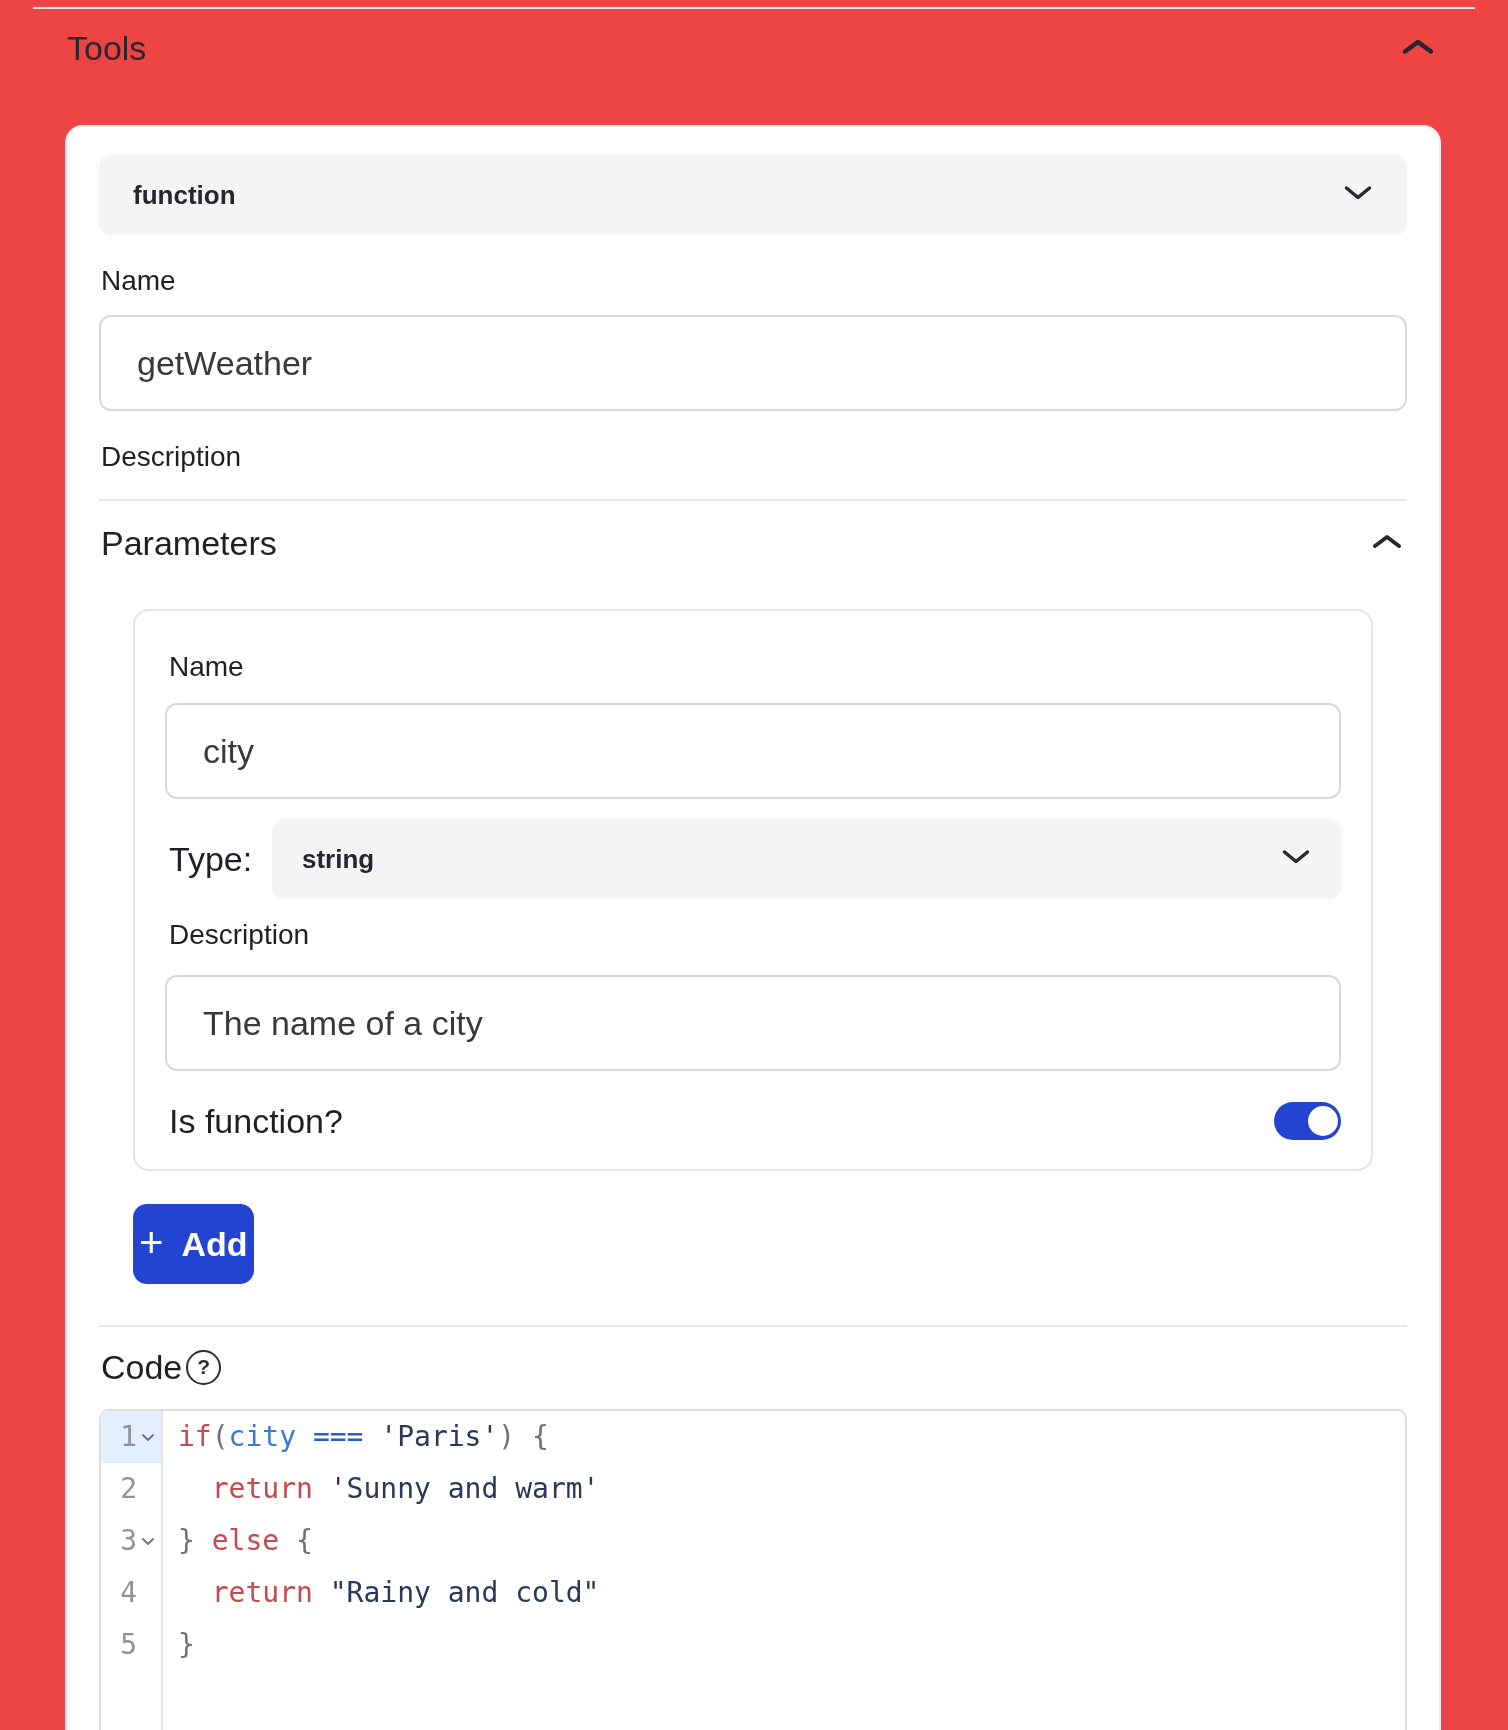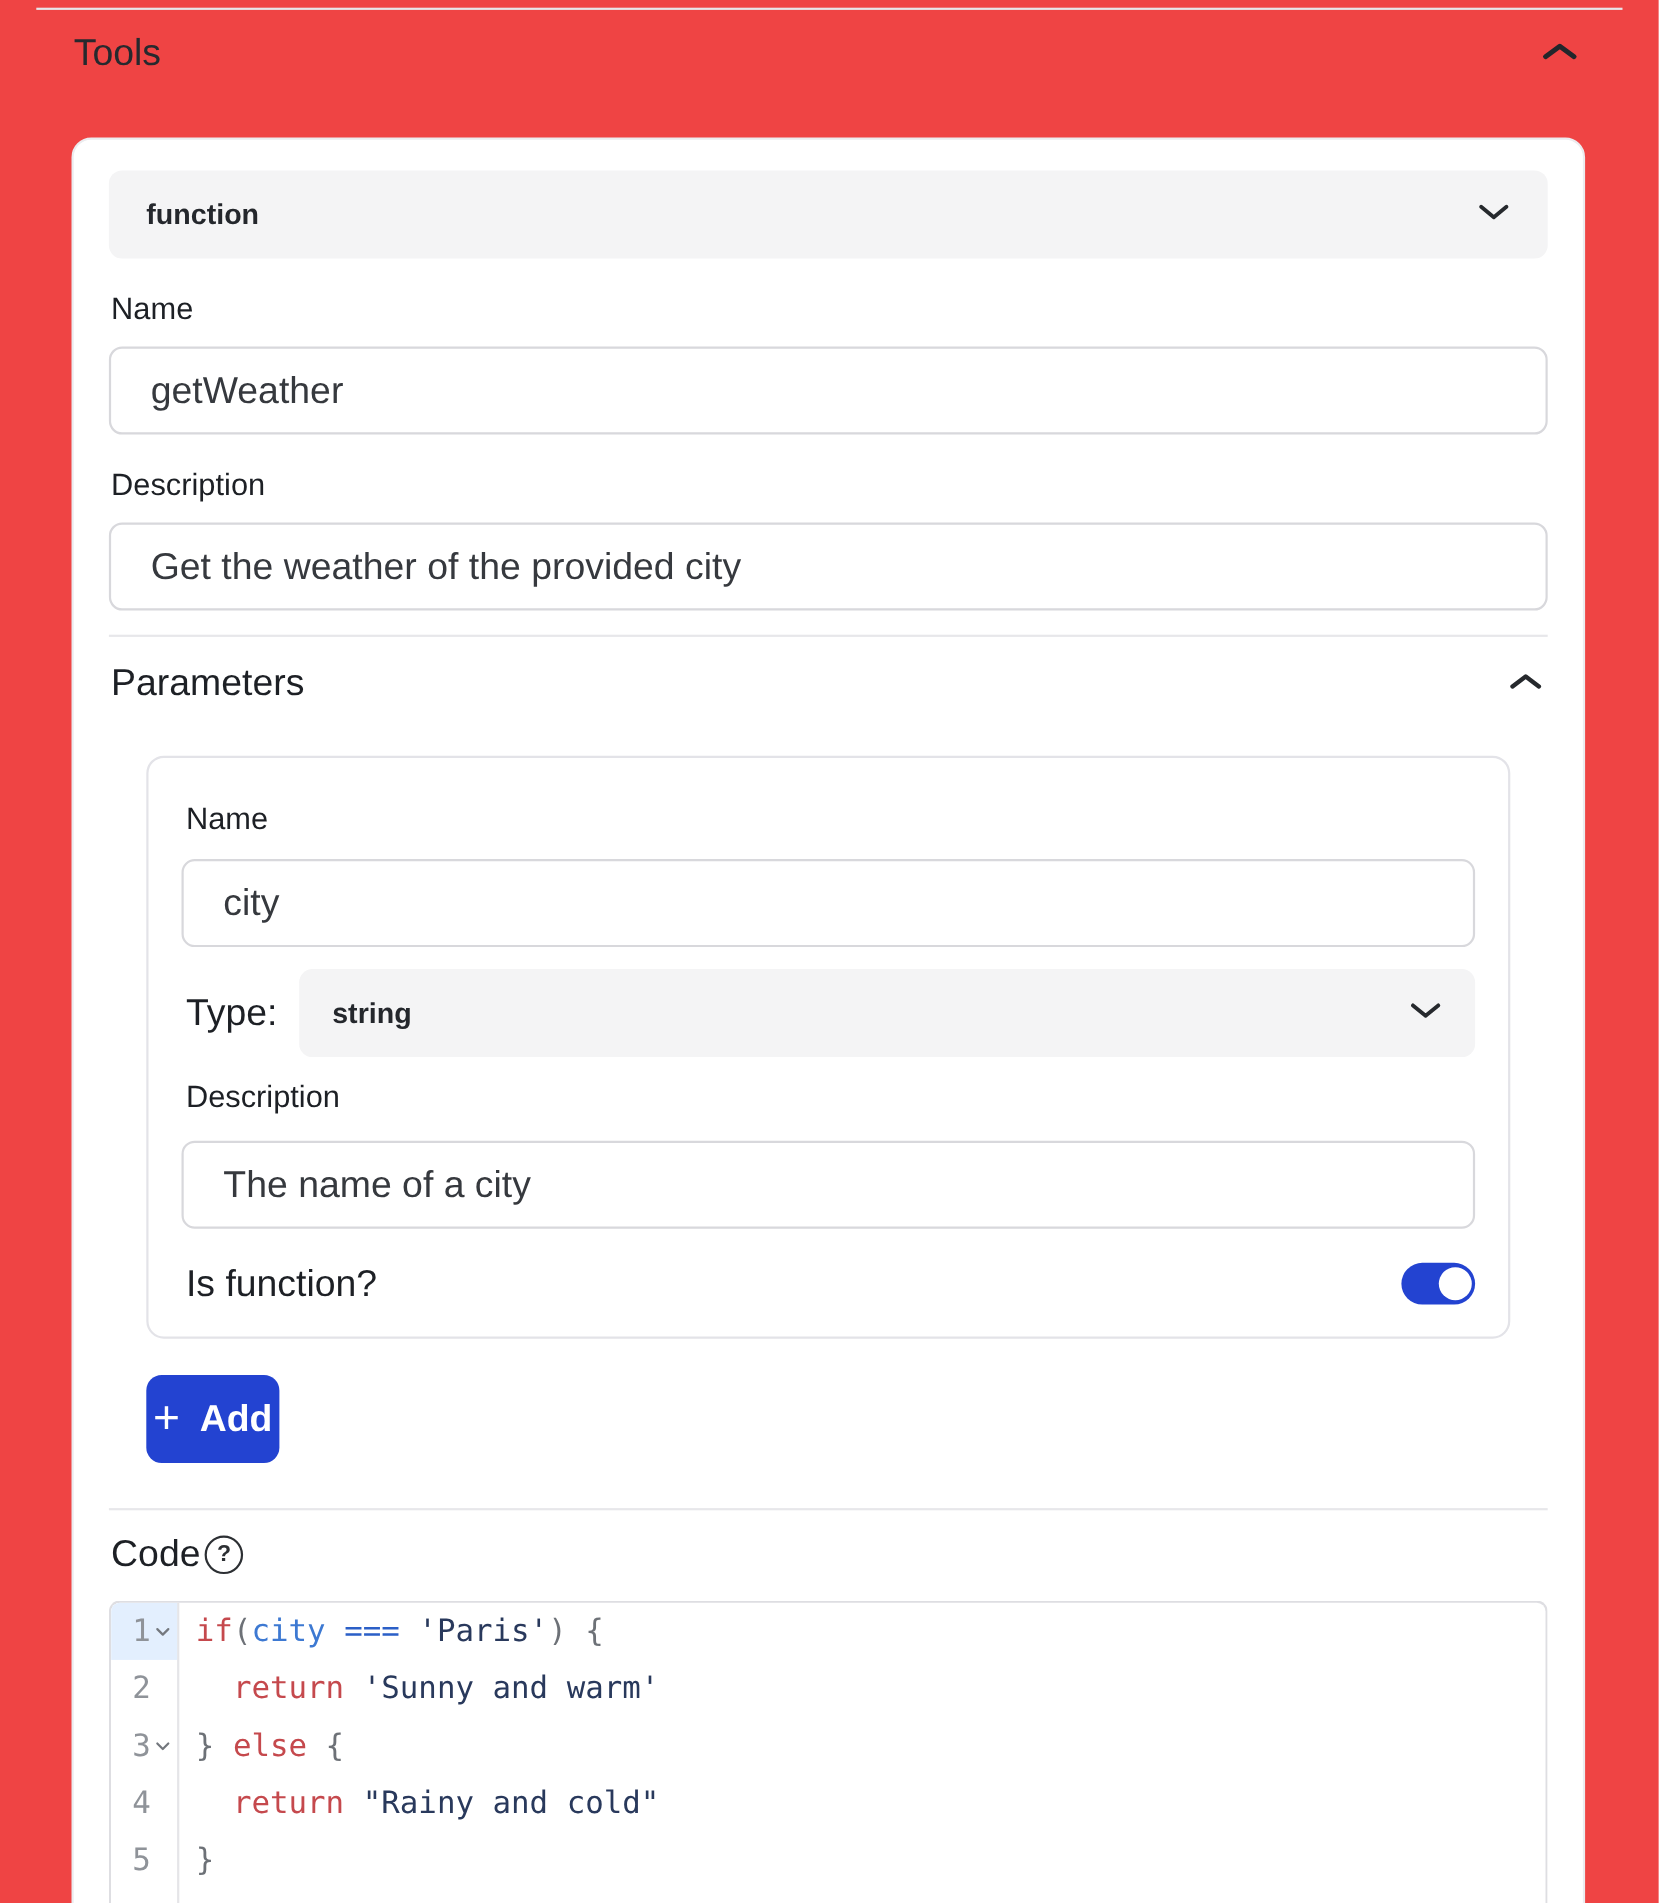--- a/index.html
+++ b/index.html
@@ -17,21 +17,21 @@
     border:2px solid #ececef;border-radius:18px;background:#fff;
     padding:28px 32px 60px 32px;min-height:1700px;
   }
   .select{
     height:80px;box-sizing:border-box;border-radius:12px;background:#f4f4f5;
     display:flex;align-items:center;padding:0 34px;cursor:pointer;
   }
   .select-value{font-size:26px;font-weight:600;color:#24272c;flex:1;}
   .field-label{font-size:28px;line-height:40px;color:#1d2025;margin:26px 2px 14px 2px;}
   .text-input{
-    display:block;width:100%;box-sizing:border-box;height:80px;
+    display:block;width:100%;box-sizing:border-box;height:96px;
     border:2px solid #d8d8dc;border-radius:12px;background:#fff;
     font-family:"Liberation Sans","DejaVu Sans",sans-serif;
     font-size:34px;color:#36393e;padding:0 36px;outline:none;
   }
   .hr{height:2px;background:#e7e7ea;margin-top:22px;}
   .section-header{display:flex;align-items:center;justify-content:space-between;margin-top:22px;}
   .section-title{font-size:34px;line-height:40px;color:#1d2025;margin-left:2px;}
   .inner-card{
     margin:46px 34px 0 34px;box-sizing:border-box;
     border:2px solid #e3e3e8;border-radius:16px;background:#fff;
@@ -116,21 +116,20 @@
         <svg width="30" height="18" viewBox="0 0 30 18">
             <polyline points="3.5,4 15,13.5 26.5,4" fill="none" stroke="#26292d" stroke-width="3.5" stroke-linecap="round" stroke-linejoin="round"></polyline>
           </svg>
       </span>
     </div>
 
     <div class="field-label">Name</div>
     <input class="text-input" type="text" value="getWeather" style="">
 
     <div class="field-label">Description</div>
-    <input class="text-input" type="text" value="Get the weather of the provided city" style="">
 
     <div class="hr"></div>
 
     <div class="section-header">
       <div class="section-title">Parameters</div>
       <button class="icon-btn">
         <span>
           <svg width="32" height="19" viewBox="0 0 32 19">
               <polyline points="4,14 16,5 28,14" fill="none" stroke="#26292d" stroke-width="4" stroke-linecap="round" stroke-linejoin="round"></polyline>
             </svg>

